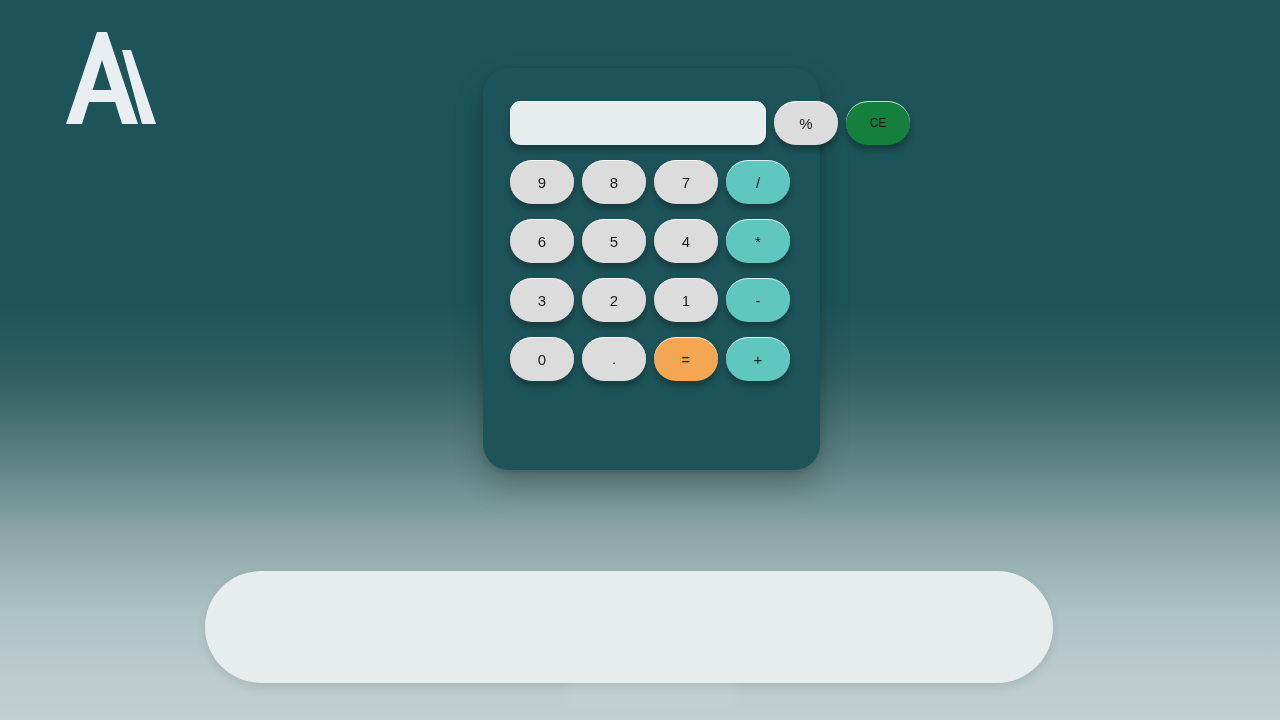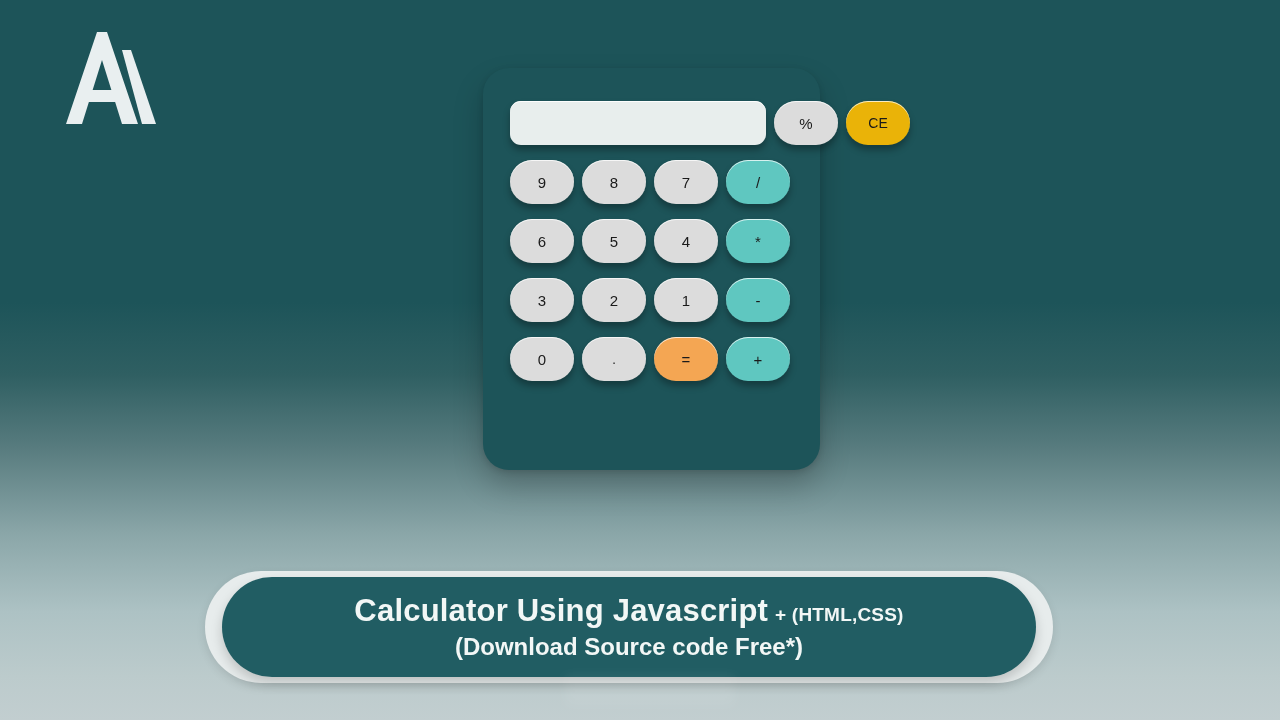--- a/index.html
+++ b/index.html
@@ -88,22 +88,22 @@
     cursor: pointer;
     padding: 0;
     line-height: 1;
   }
   .key.dot { font-size: 13px; }
 
   .key.op {
     background: #5fc7c0;
   }
   .key.op.clear {
-    background: #eab308;
-    font-size: 14px;
+    background: #15803d;
+    font-size: 12px;
   }
   .key.equals {
     background: #f4a653;
   }
 
   .display {
     flex: 0 0 136px;
     height: 44px;
     background: #e8eeed;
     border-radius: 11px;
@@ -250,25 +250,18 @@
         <button class="key dot">.</button>
         <button class="key equals">=</button>
         <button class="key op">+</button>
       </div>
 
     </div>
   </div>
 
   <div id="banner-wrap">
     <div id="banner-outline"></div>
-    <div id="banner">
-      <div id="banner-line1">
-        <span>Calculator Using Javascript</span>
-        <span class="small">+ (HTML,CSS)</span>
-      </div>
-      <div id="banner-line2">(Download Source code Free*)</div>
-    </div>
   </div>
 
   <div id="bottom-glow"></div>
   <div id="bottom-caption"></div>
 
 </div>
 
 </body></html>

